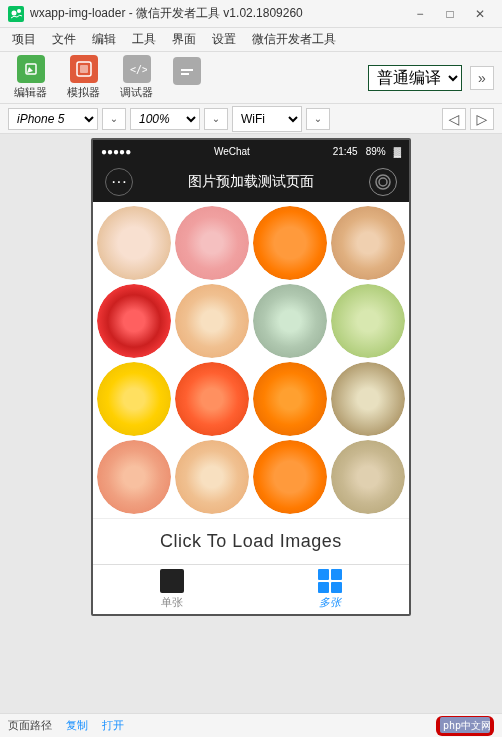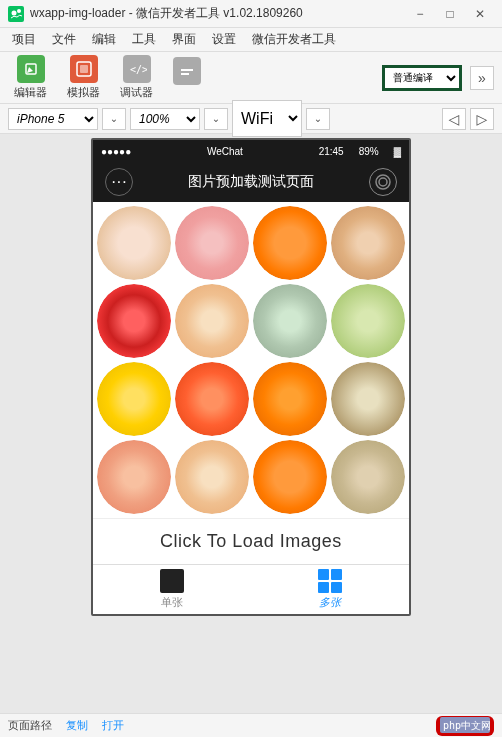--- a/index.html
+++ b/index.html
@@ -102,24 +102,24 @@
       display: flex;
       align-items: center;
       justify-content: center;
     }
     .tool-btn .icon-box.red { background: #e05a3a; }
     .tool-btn .icon-box.green { background: #4caf50; }
     .tool-btn .icon-box.gray { background: #aaa; display: flex; align-items: center; justify-content: center; }
     .tool-btn .label { font-size: 11px; color: #333; }
     .toolbar-select {
       height: 26px;
-      border: 3px solid #14532d;
+      border: 1px solid #14532d;
       background: white;
       padding: 0 4px;
-      font-size: 10px;
+      font-size: 16px;
       cursor: pointer;
       min-width: 80px;
     }
     .toolbar-spacer { flex: 1; }
     .toolbar-more {
       width: 24px;
       height: 24px;
       border: 1px solid #ccc;
       background: white;
       cursor: pointer;
@@ -155,25 +155,25 @@
       border: 1px solid #ccc;
       background: white;
       cursor: pointer;
       display: flex;
       align-items: center;
       justify-content: center;
       color: #555;
       font-size: 14px;
     }
     .wifi-select {
-      height: 37px;
+      height: 26px;
       border: 1px solid #ccc;
       background: white;
       padding: 0 4px;
-      font-size: 16px;
+      font-size: 12px;
       min-width: 70px;
     }
 
     
     .main-area {
       display: flex;
       height: calc(737px - 28px - 24px - 52px - 30px - 24px);
       background: #e8e8e8;
     }
 
@@ -202,21 +202,21 @@
       height: 22px;
       display: flex;
       align-items: center;
       justify-content: space-between;
       padding: 0 8px;
       color: white;
       font-size: 10px;
     }
     .phone-status .left { display: flex; gap: 3px; }
     .phone-status .center { font-size: 10px; }
-    .phone-status .right { display: flex; align-items: center; gap: 15px; font-size: 10px; }
+    .phone-status .right { display: flex; align-items: center; gap: 8px; font-size: 10px; }
 
     
     .phone-nav {
       background: #1a1a1a;
       height: 40px;
       display: flex;
       align-items: center;
       justify-content: space-between;
       padding: 0 12px;
       color: white;

